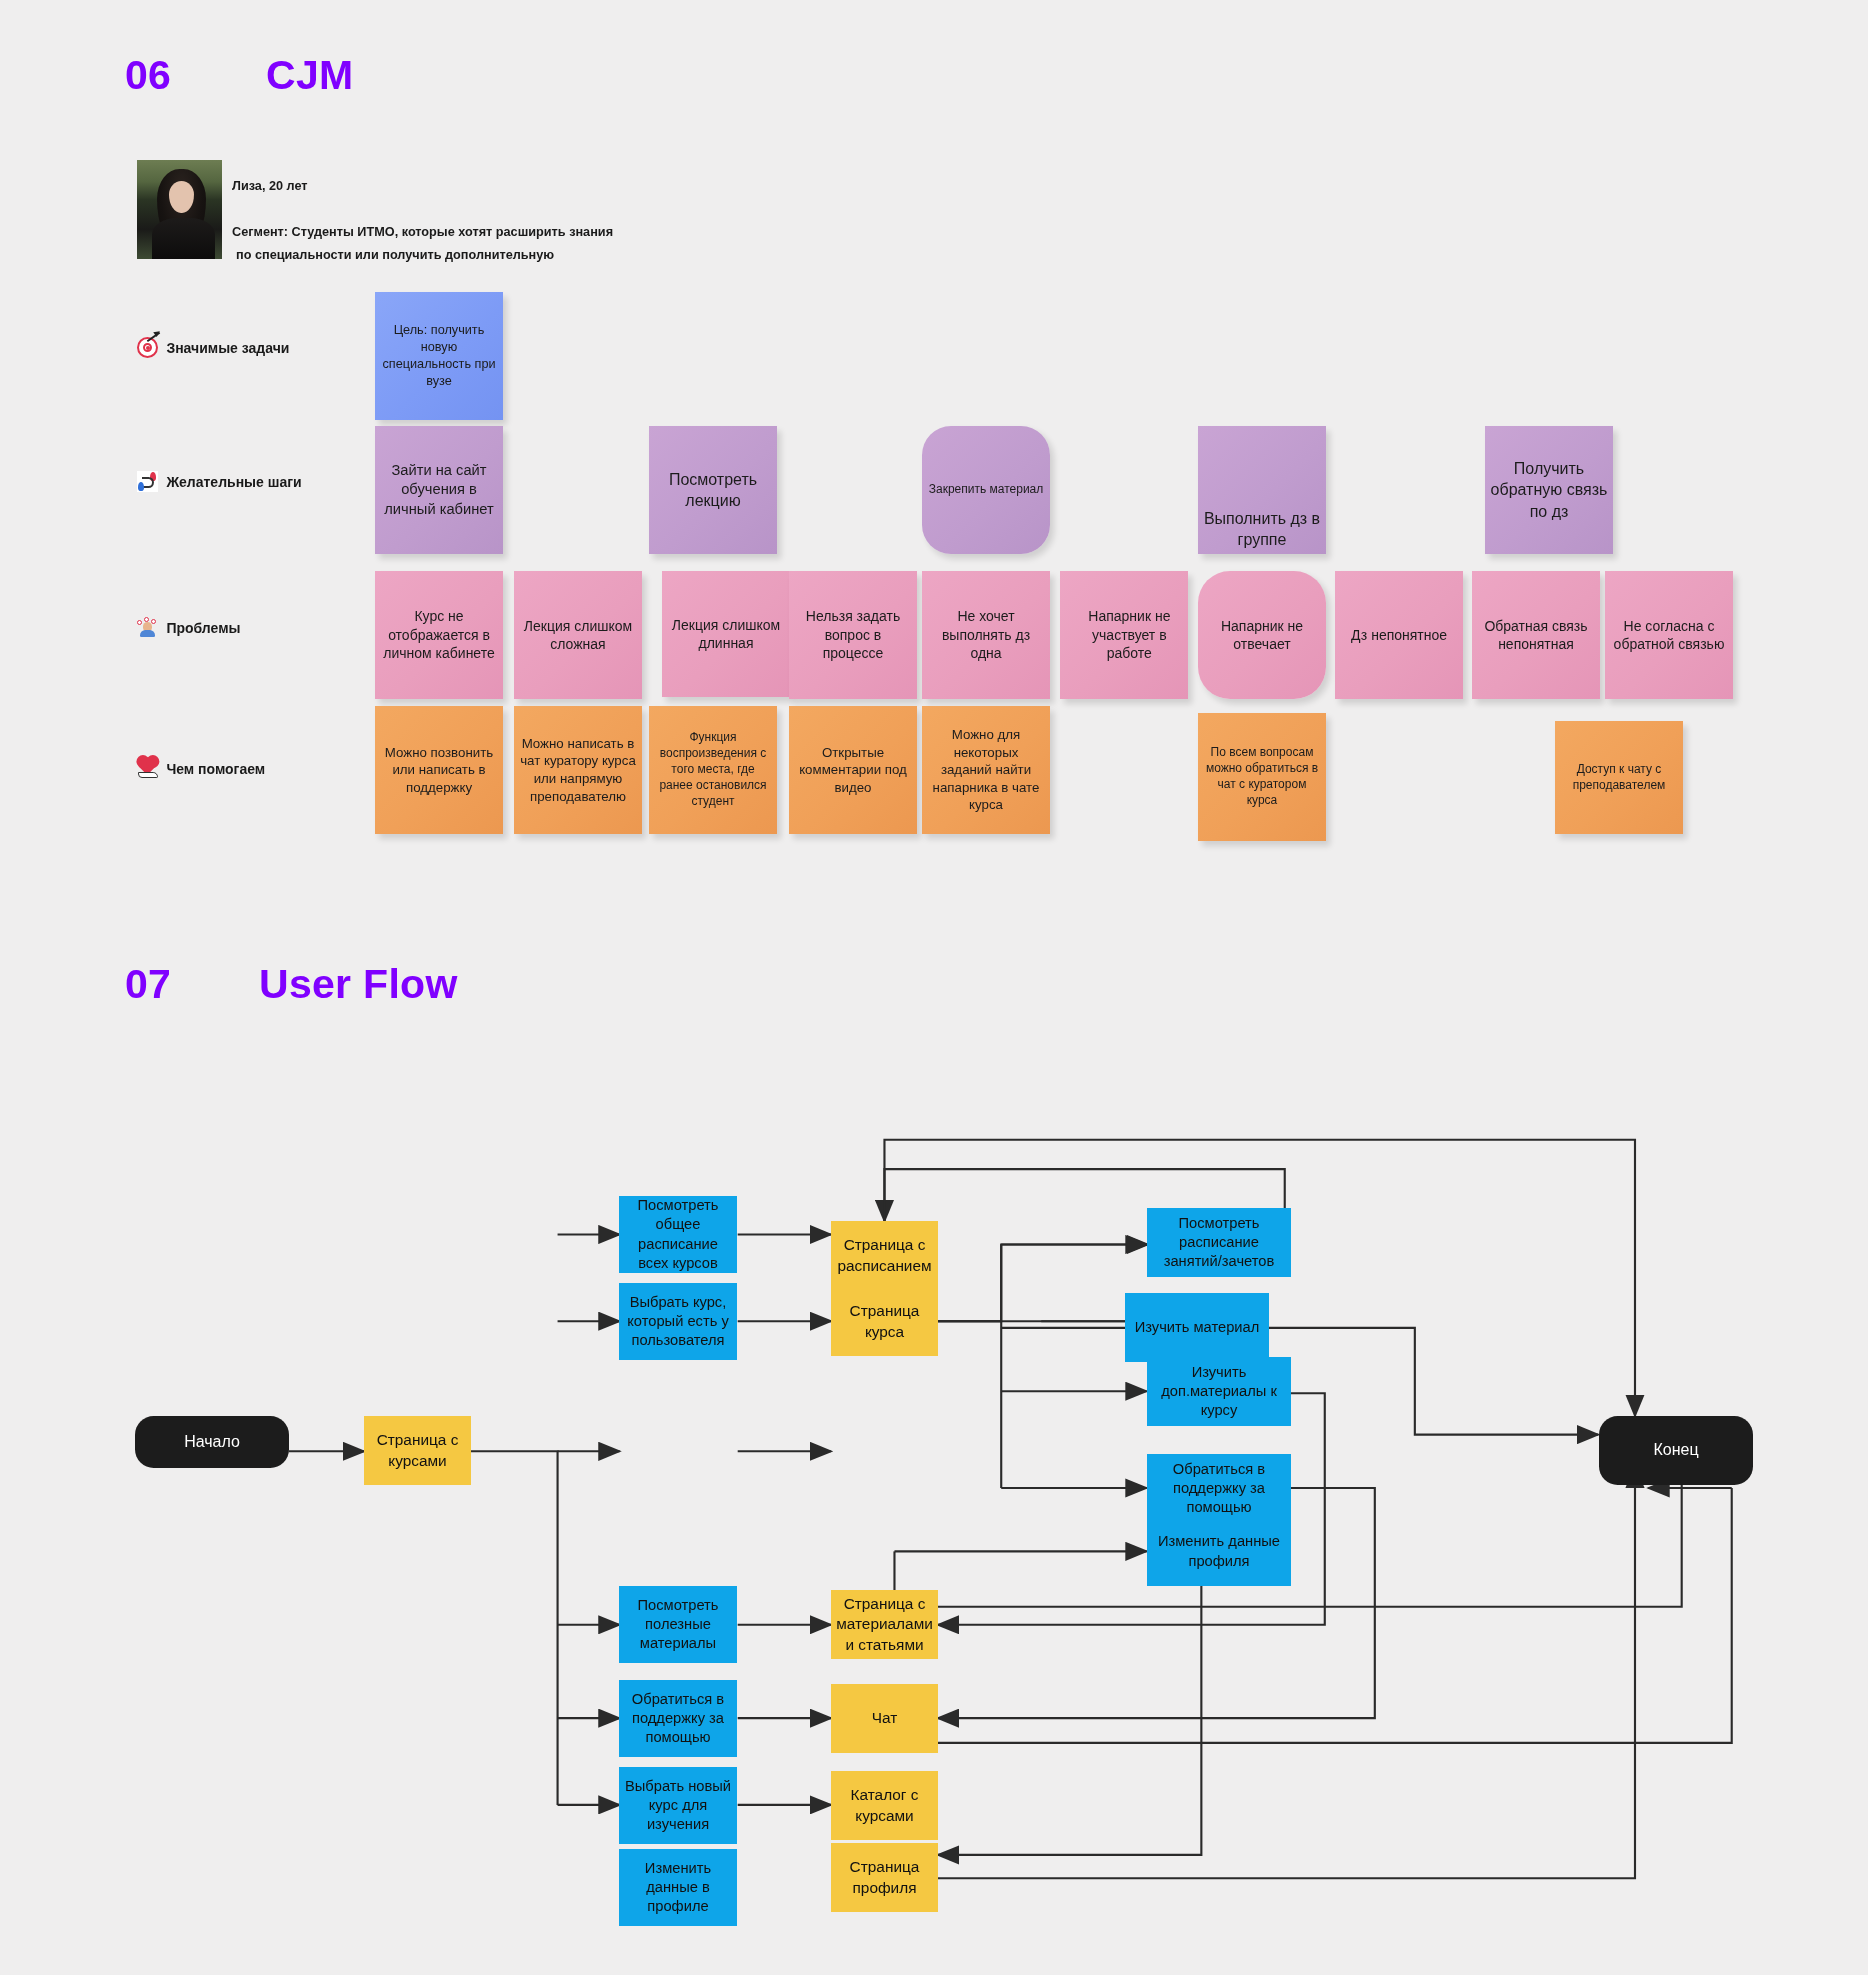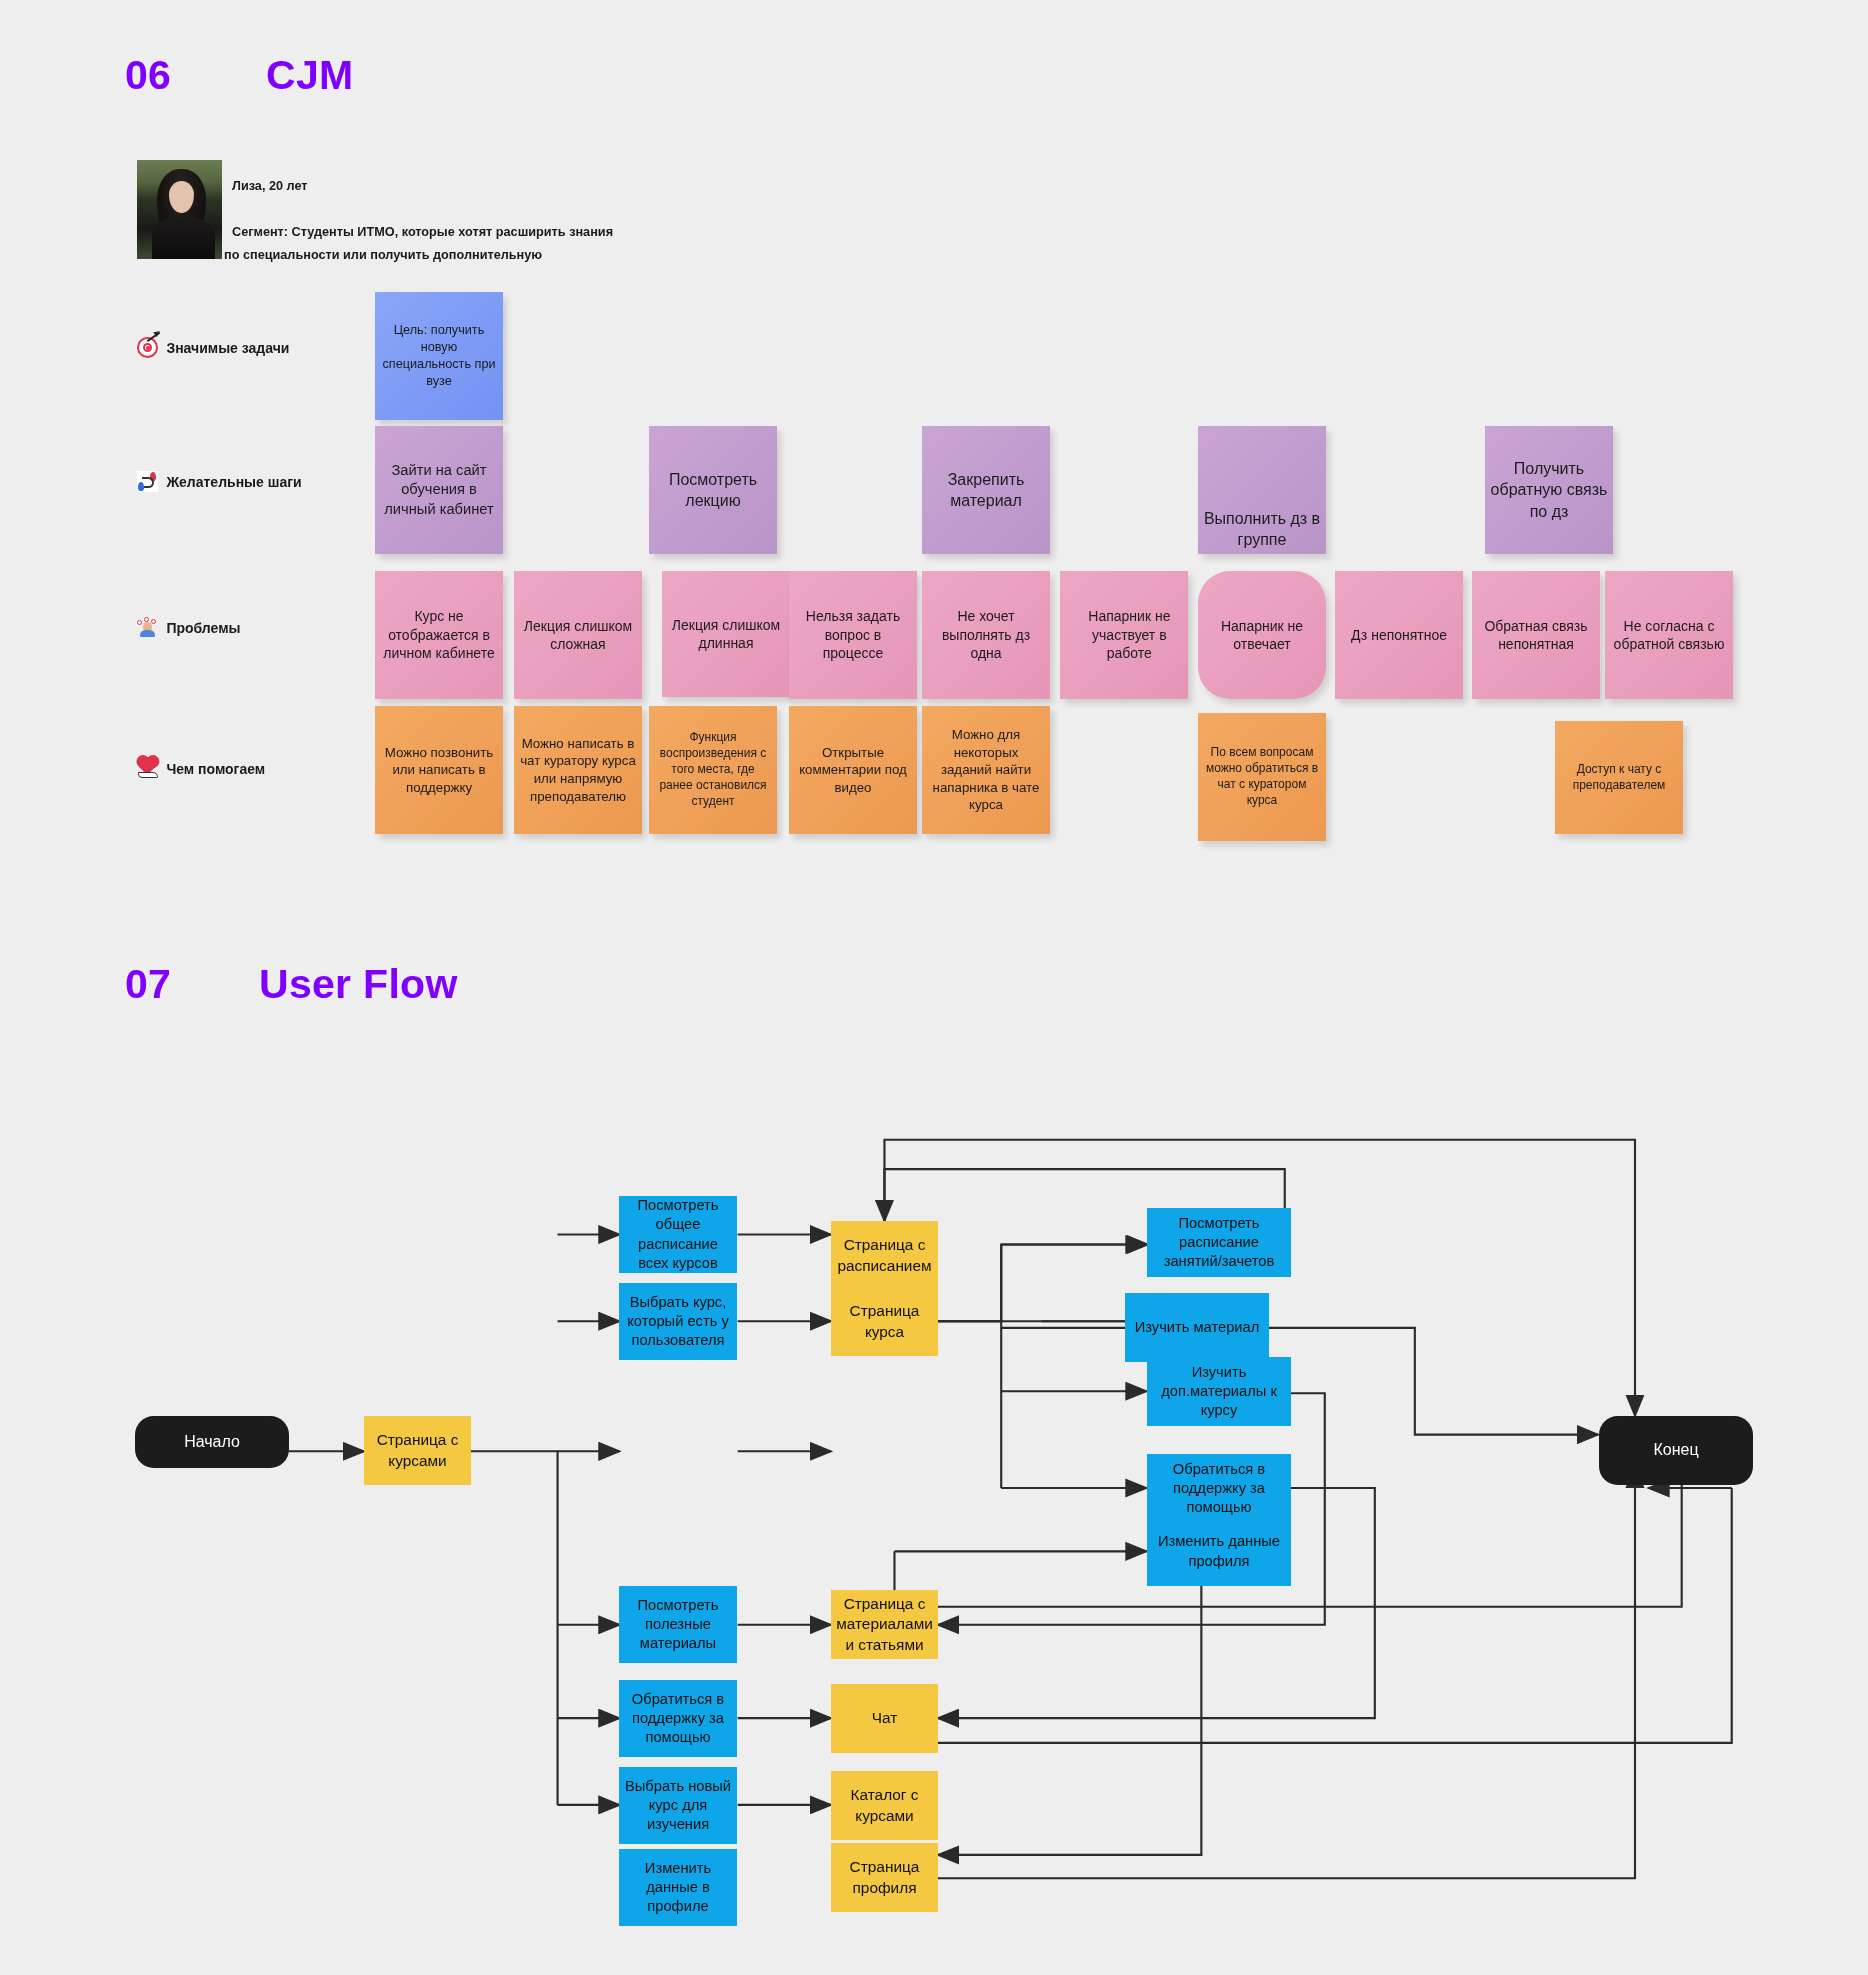--- a/index.html
+++ b/index.html
@@ -160,21 +160,21 @@
   <div class="sec-head sec-num" style="left:125px; top:52px;">06</div>
   <div class="sec-head sec-title" style="left:266px; top:52px;">CJM</div>
 
   <div class="persona-photo" style="left:137px; top:160px;">
     <div class="hair"></div>
       <div class="face"></div>
       <div class="body"></div>
   </div>
   <div class="persona-text persona-name" style="left:232px; top:179px;">Лиза, 20 лет</div>
   <div class="persona-text persona-seg" style="left:232px; top:223px;">Сегмент: Студенты ИТМО, которые хотят расширить знания</div>
-  <div class="persona-text persona-seg" style="left:224px; top:246px;">по специальности или получить дополнительную</div>
+  <div class="persona-text persona-seg" style="left:236px; top:246px;">по специальности или получить дополнительную</div>
 
   <div class="row-label" style="left:137px; top:337px;">
     <span class="ricon ic-target">
         <i class="ic-arrow"></i>
       </span>
     <span>Значимые задачи</span>
   </div>
   <div class="row-label" style="left:137px; top:471px;">
     <span class="ricon ic-route">
       <i class="rp red"></i>
@@ -204,21 +204,21 @@
   <div class="note blue" style="left:375px; top:292px; width:128px; height:128px; font-size:12.7px;">
     <span>Цель: получить новую специальность при вузе</span>
   </div>
 
   <div class="note purple" style="left:375px; top:426px; width:128px; height:128px; font-size:14.7px;">
       <span>Зайти на сайт обучения в личный кабинет</span>
     </div>
   <div class="note purple" style="left:649px; top:426px; width:128px; height:128px; font-size:16px;">
       <span>Посмотреть лекцию</span>
     </div>
-  <div class="note purple" style="left:922px; top:426px; width:128px; height:128px; font-size:16px;">
+  <div class="note purple" style="left:922px; top:426px; width:128px; height:128px; font-size:12px;border-radius:29px;">
       <span>Закрепить материал</span>
     </div>
   <div class="note purple" style="left:1198px; top:426px; width:128px; height:128px; font-size:16px;align-items:flex-end;">
       <span>Выполнить дз в группе</span>
     </div>
   <div class="note purple" style="left:1485px; top:426px; width:128px; height:128px; font-size:16px;">
       <span>Получить обратную связь по дз</span>
     </div>
 
   <div class="note pink" style="left:375px; top:571px; width:128px; height:128px; font-size:14px;">

